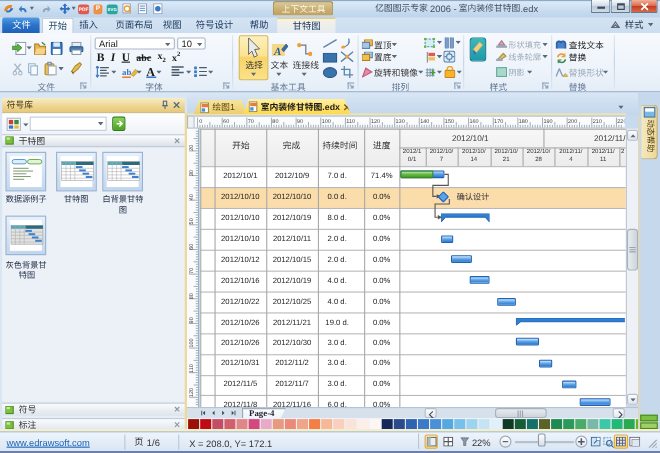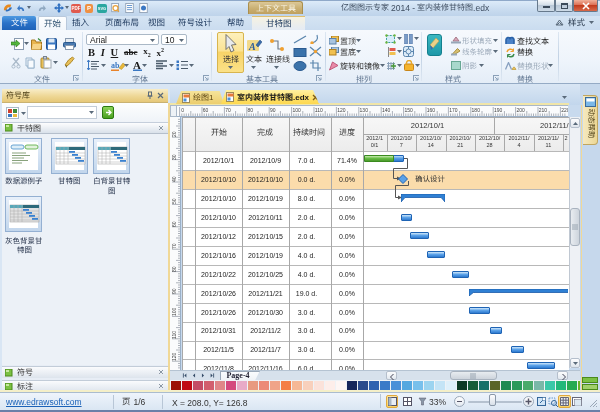--- a/index.html
+++ b/index.html
@@ -80,21 +80,21 @@
   </div>
 <div style="position:absolute;left:341px;top:2px;width:200px;height:11px;display:flex;align-items:center;color:#3f4e61;font-size:8.5px">
     <svg width="48.0" height="8.8" viewBox="0 -88 600 110" style="fill:#3f4e61">
       <use href="#g5" x="0"></use>
       <use href="#g6" x="100"></use>
       <use href="#g6" x="200"></use>
       <use href="#g7" x="300"></use>
       <use href="#g8" x="400"></use>
       <use href="#g9" x="500"></use>
     </svg>
-    <span style="margin:0 2px;font-family:'Liberation Sans';font-size:8.5px">2014 - </span>
+    <span style="margin:0 2px;font-family:'Liberation Sans';font-size:8.5px">2006 - </span>
     <svg width="56.0" height="8.8" viewBox="0 -88 700 110" style="fill:#3f4e61">
       <use href="#g10" x="0"></use>
       <use href="#g11" x="100"></use>
       <use href="#g12" x="200"></use>
       <use href="#g13" x="300"></use>
       <use href="#g14" x="400"></use>
       <use href="#g15" x="500"></use>
       <use href="#g6" x="600"></use>
     </svg>
     <span style="font-family:'Liberation Sans';font-size:8.5px">.edx</span>
@@ -1548,40 +1548,40 @@
 <div style="position:absolute;left:0;top:410px;width:600px;height:2px;background:#6b7fa8"></div>
 <div style="position:absolute;left:6px;top:397px;font-size:8.5px;color:#1b62b8;text-decoration:underline">www.edrawsoft.com</div>
 <div style="position:absolute;left:113px;top:395px;width:1px;height:14px;background:#b8c6d6"></div>
 <div style="position:absolute;left:122px;top:397px;display:flex;align-items:center">
     <svg width="8.5" height="9.4" viewBox="0 -88 100 110" style="fill:#333">
       <use href="#g21" x="0"></use>
     </svg>
     <span style="font-size:8.5px;color:#333;margin-left:3px;font-family:'Liberation Sans'">1/6</span>
   </div>
 <div style="position:absolute;left:162px;top:395px;width:1px;height:14px;background:#b8c6d6"></div>
-<div style="position:absolute;left:172px;top:397.5px;font-size:8.5px;color:#333">X = 208.0, Y= 126.8</div>
+<div style="position:absolute;left:172px;top:397.5px;font-size:8.5px;color:#333">X = 208.0, Y= 172.1</div>
 <div style="position:absolute;left:380px;top:394px;width:1px;height:14px;background:#b8c6d6"></div>
 <div class="ab fc" style="left:386px;top:395px;width:12px;height:13px;background:linear-gradient(#fde8a6,#fbd461);border:1px solid #e0a83c;border-radius:2px">
     <svg width="9" height="9">
       <rect x="0.5" y="0.5" width="8" height="8" fill="#e8eef4" stroke="#556"></rect>
       <rect x="0.5" y="0.5" width="3" height="8" fill="#aab8c6"></rect>
     </svg>
   </div>
 <div class="ab fc" style="left:401px;top:395px;width:12px;height:13px;background:none;border:1px solid transparent;border-radius:2px">
     <svg width="9" height="9">
       <rect x="0.5" y="0.5" width="8" height="8" fill="#fff" stroke="#556"></rect>
       <path d="M4.5 0.5 V8.5 M0.5 4.5 H8.5" stroke="#556"></path>
     </svg>
   </div>
 <div class="ab fc" style="left:416px;top:395px;width:12px;height:13px;background:none;border:1px solid transparent;border-radius:2px">
     <svg width="9" height="9">
       <path d="M1 1 H8 L5.5 4.5 L5.5 8 L3.5 8 L3.5 4.5 Z" fill="#8a98a8" stroke="#556" stroke-width="0.5"></path>
     </svg>
   </div>
-<div style="position:absolute;left:429px;top:397px;font-size:8.5px;color:#333">33%</div>
+<div style="position:absolute;left:429px;top:397px;font-size:8.5px;color:#333">22%</div>
 <div class="ab fc" style="left:454px;top:396px;width:11px;height:11px;background:linear-gradient(#fdfdfe,#e4eaf1);border:1px solid #9aa8b8;border-radius:6px">
     <div style="width:5px;height:1.5px;background:#556"></div>
   </div>
 <div style="position:absolute;left:468px;top:401px;width:54px;height:2px;background:#b5c1cf;border-radius:1px"></div>
 <div class="ab" style="left:489px;top:394px;width:7px;height:12px;background:linear-gradient(#fdfdfe,#d8e0e9);border:1px solid #8a98a8;border-radius:2px"></div>
 <div class="ab fc" style="left:523px;top:396px;width:11px;height:11px;background:linear-gradient(#fdfdfe,#e4eaf1);border:1px solid #9aa8b8;border-radius:6px">
     <svg width="7" height="7">
       <path d="M0.5 3.5 h6 M3.5 0.5 v6" stroke="#556" stroke-width="1.4"></path>
     </svg>
   </div>

